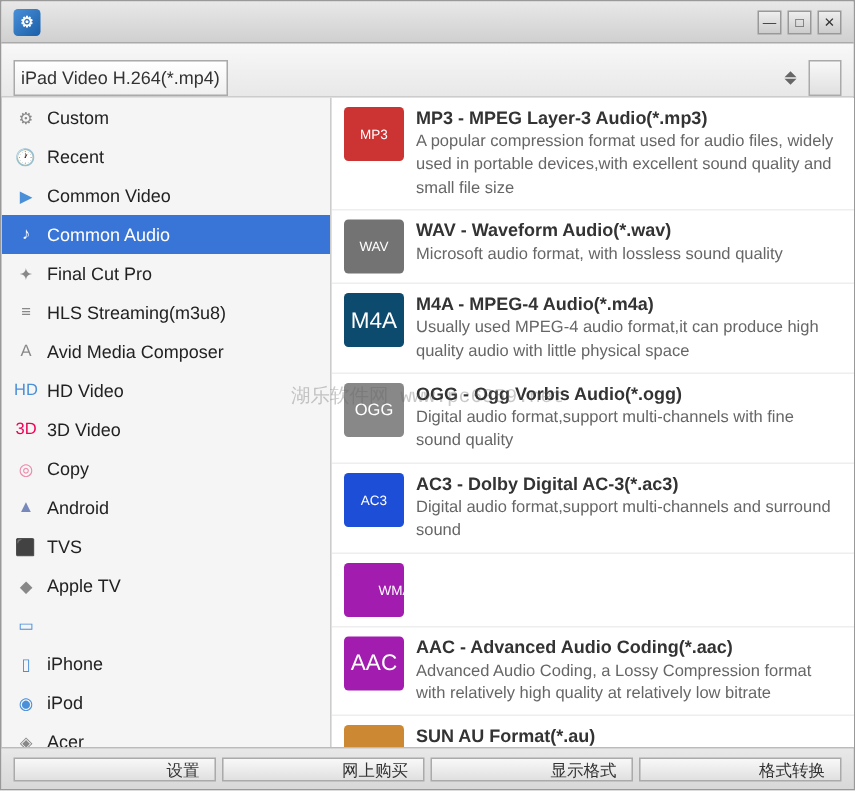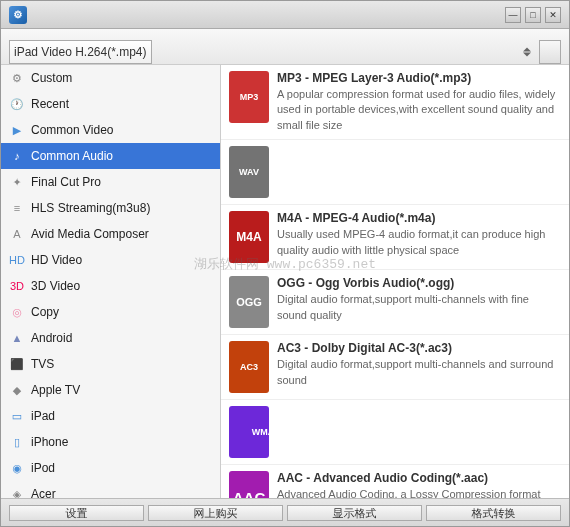--- a/index.html
+++ b/index.html
@@ -173,28 +173,28 @@
     .format-item {
       display: flex;
       padding: 6px 8px;
       border-bottom: 1px solid #eee;
       align-items: flex-start;
       gap: 8px;
       cursor: pointer;
     }
     .format-thumb {
       width: 40px;
-      height: 52px;
+      height: 36px;
       flex-shrink: 0;
       display: flex;
       align-items: center;
       justify-content: center;
       border-radius: 3px;
       font-size: 8px;
-      font-weight: bold;
+      font-weight: normal;
       color: white;
     }
     .format-info {
       flex: 1;
     }
     .format-title {
       font-size: 12px;
       font-weight: bold;
       color: #333;
       margin-bottom: 2px;
@@ -215,20 +215,21 @@
     }
     .bottom-btn {
       height: 16px;
       padding: 0 10px;
       background: linear-gradient(to bottom, #f8f8f8, #e0e0e0);
       border: 1px solid #aaa;
       font-size: 11px;
       cursor: pointer;
       color: #333;
       flex: 1;
+      text-align: right;
     }
     
     .sidebar::-webkit-scrollbar,
     .content-panel::-webkit-scrollbar {
       width: 8px;
     }
     .sidebar::-webkit-scrollbar-track,
     .content-panel::-webkit-scrollbar-track {
       background: #f0f0f0;
     }
@@ -326,21 +327,20 @@
         <div class="sidebar-item">
           <span class="item-icon" style="color: rgb(85, 85, 85); font-size: 11px;">⬛</span>
           <span class="item-label">TVS</span>
         </div>
         <div class="sidebar-item">
           <span class="item-icon" style="color: rgb(136, 136, 136); font-size: 11px;">◆</span>
           <span class="item-label">Apple TV</span>
         </div>
         <div class="sidebar-item">
           <span class="item-icon" style="color: rgb(74, 144, 217); font-size: 11px;">▭</span>
-          <span class="item-label">iPad</span>
         </div>
         <div class="sidebar-item">
           <span class="item-icon" style="color: rgb(74, 144, 217); font-size: 11px;">▯</span>
           <span class="item-label">iPhone</span>
         </div>
         <div class="sidebar-item">
           <span class="item-icon" style="color: rgb(74, 144, 217); font-size: 11px;">◉</span>
           <span class="item-label">iPod</span>
         </div>
         <div class="sidebar-item">
@@ -353,44 +353,48 @@
       <div class="watermark">湖乐软件网 www.pc6359.net</div>
     <div class="format-item">
           <div class="format-thumb" style="background: rgb(204, 51, 51); font-size: 9px;">MP3</div>
           <div class="format-info">
             <div class="format-title">MP3 - MPEG Layer-3 Audio(*.mp3)</div>
             <div class="format-desc">A popular compression format used for audio files, widely used in portable devices,with excellent sound quality and small file size</div>
           </div>
         </div>
         <div class="format-item">
           <div class="format-thumb" style="background: #737373; font-size: 9px;">WAV</div>
-        </div>
-        <div class="format-item">
-          <div class="format-thumb" style="background: #b91c1c; font-size: 12px;">M4A</div>
+          <div class="format-info">
+            <div class="format-title">WAV - Waveform Audio(*.wav)</div>
+            <div class="format-desc">Microsoft audio format, with lossless sound quality</div>
+          </div>
+        </div>
+        <div class="format-item">
+          <div class="format-thumb" style="background: #0c4a6e; font-size: 15px;">M4A</div>
           <div class="format-info">
             <div class="format-title">M4A - MPEG-4 Audio(*.m4a)</div>
             <div class="format-desc">Usually used MPEG-4 audio format,it can produce high quality audio with little physical space</div>
           </div>
         </div>
         <div class="format-item">
           <div class="format-thumb" style="background: rgb(136, 136, 136); font-size: 11px;">OGG</div>
           <div class="format-info">
             <div class="format-title">OGG - Ogg Vorbis Audio(*.ogg)</div>
             <div class="format-desc">Digital audio format,support multi-channels with fine sound quality</div>
           </div>
         </div>
         <div class="format-item">
-          <div class="format-thumb" style="background: #c2410c; font-size: 9px;">AC3</div>
+          <div class="format-thumb" style="background: #1d4ed8; font-size: 9px;">AC3</div>
           <div class="format-info">
             <div class="format-title">AC3 - Dolby Digital AC-3(*.ac3)</div>
             <div class="format-desc">Digital audio format,support multi-channels and surround sound</div>
           </div>
         </div>
         <div class="format-item">
-          <div class="format-thumb" style="background: #6d28d9; font-size: 9px; padding-left: 28px;">WMA</div>
+          <div class="format-thumb" style="background: #a21caf; font-size: 9px; padding-left: 28px;">WMA</div>
         </div>
         <div class="format-item">
           <div class="format-thumb" style="background: #a21caf; font-size: 15px;">AAC</div>
           <div class="format-info">
             <div class="format-title">AAC - Advanced Audio Coding(*.aac)</div>
             <div class="format-desc">Advanced Audio Coding, a Lossy Compression format with relatively high quality at relatively low bitrate</div>
           </div>
         </div>
         <div class="format-item">
           <div class="format-thumb" style="background: rgb(204, 136, 51); font-size: 9px;">AU</div>

